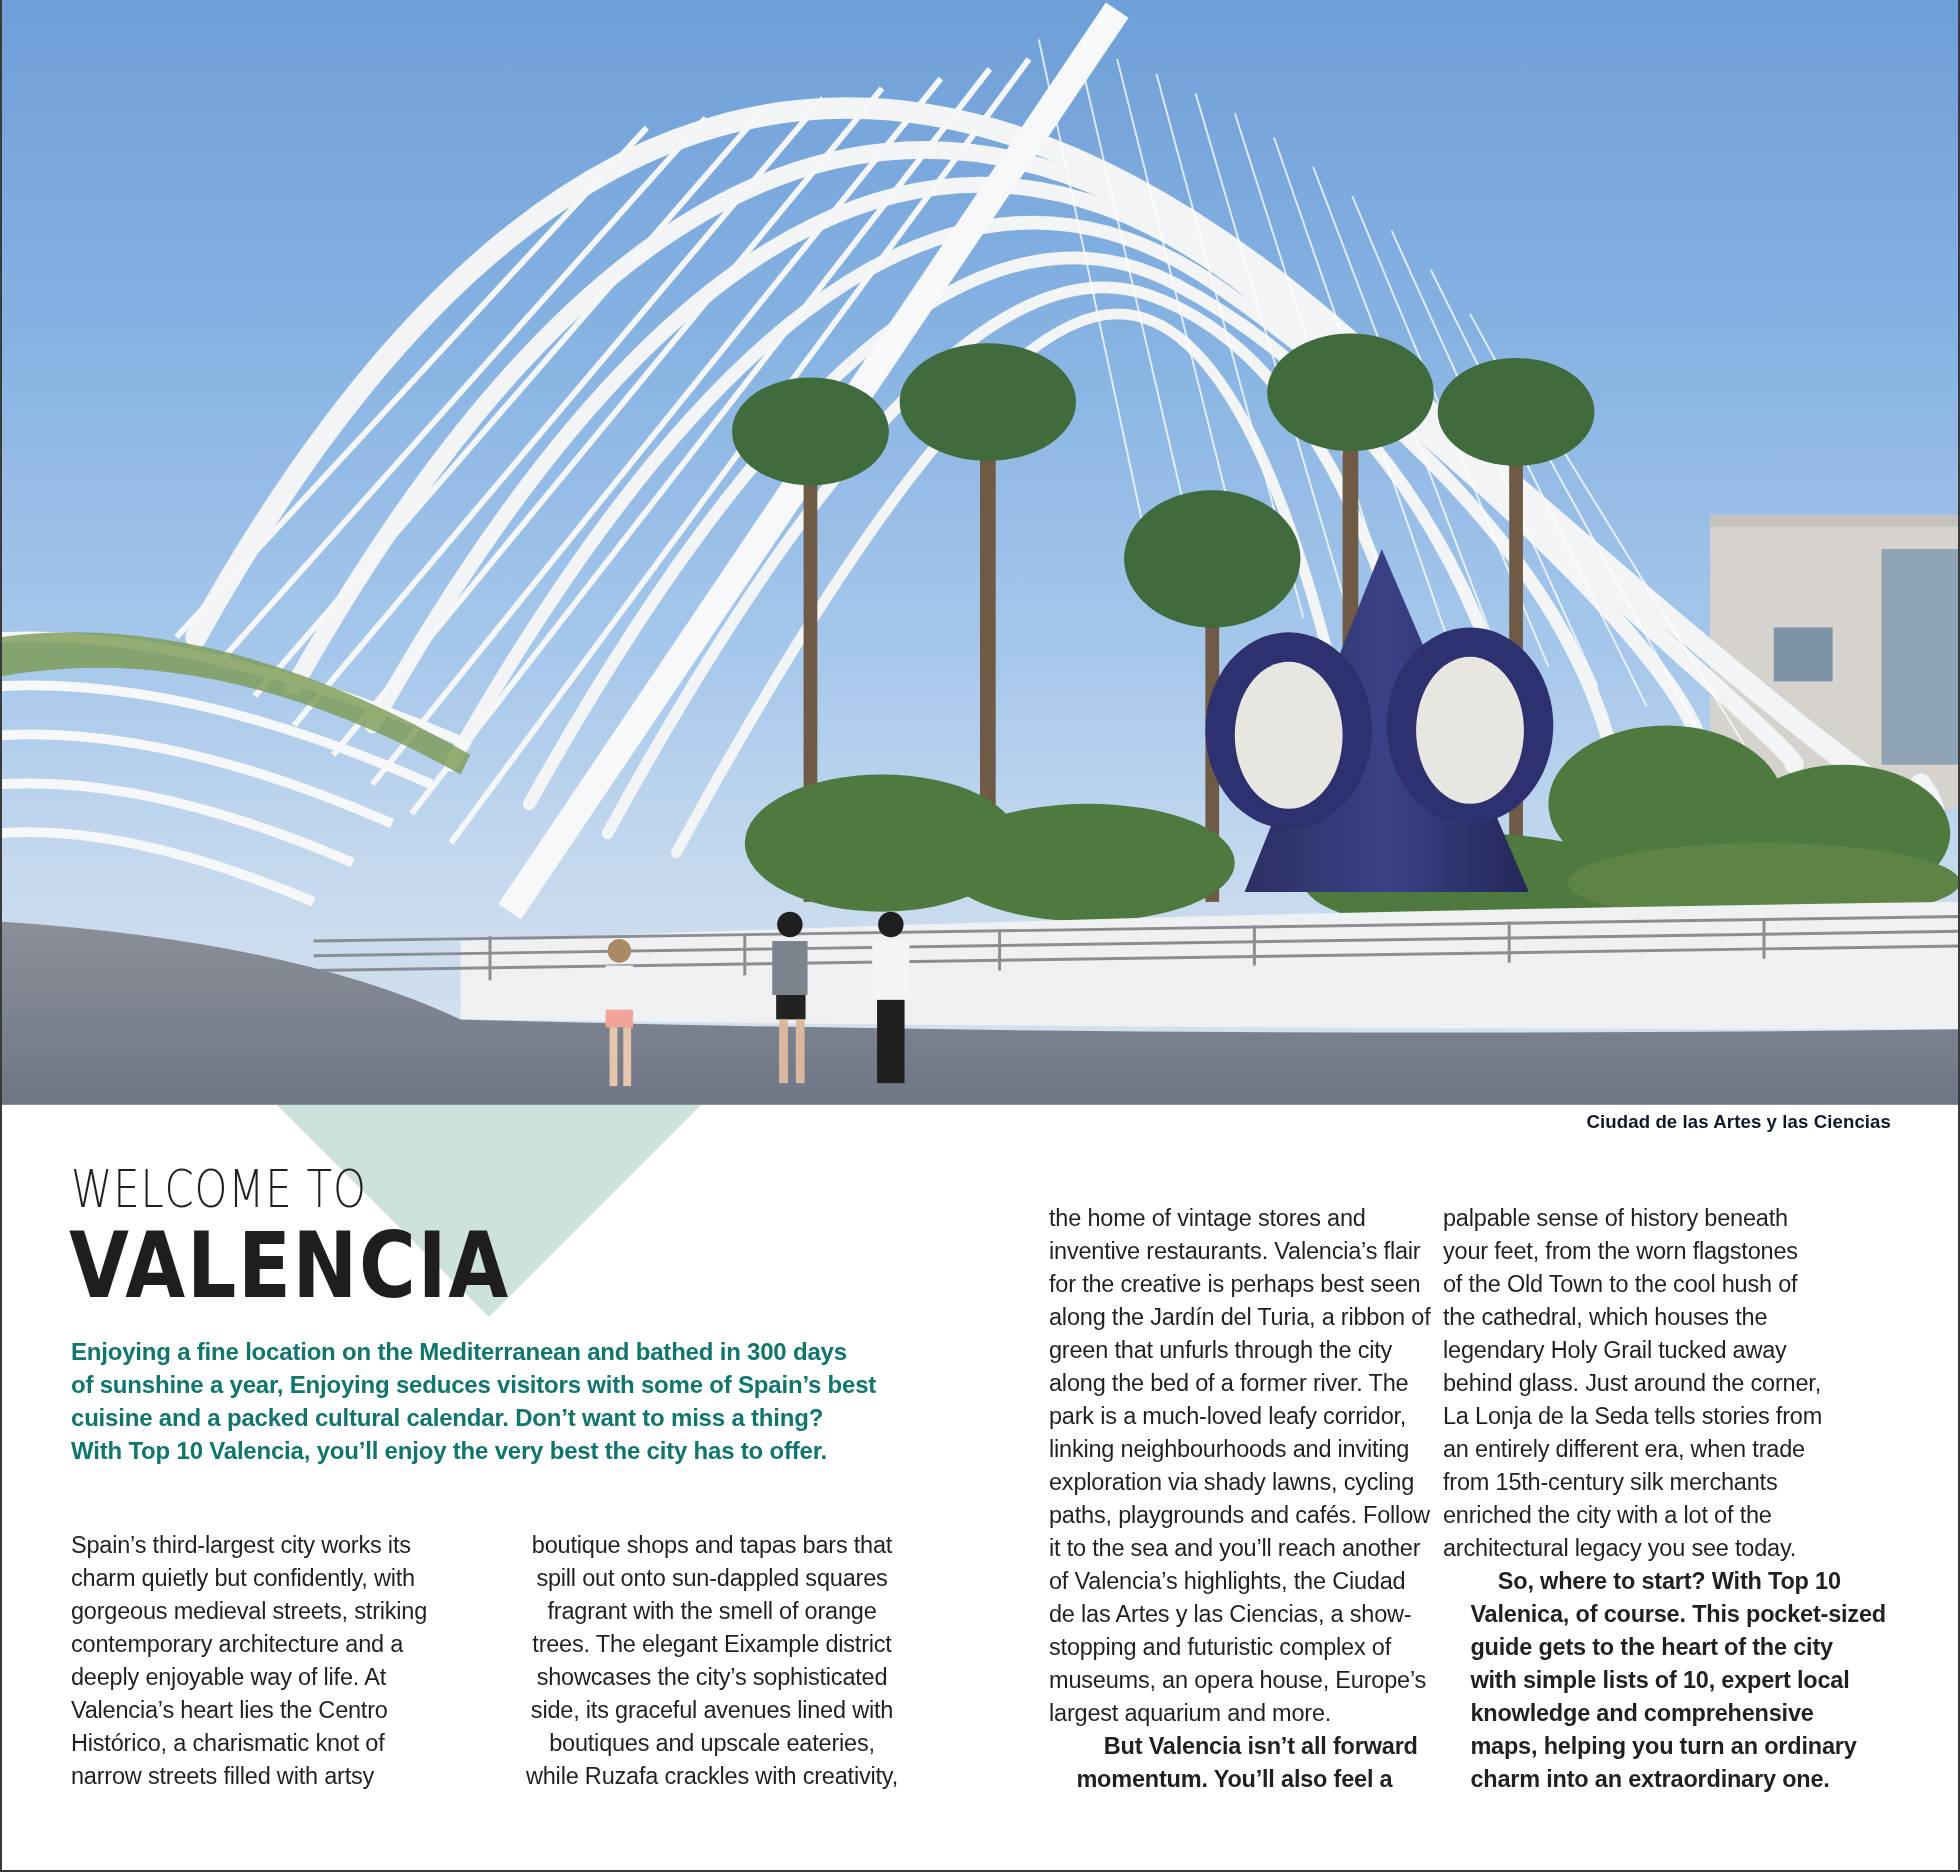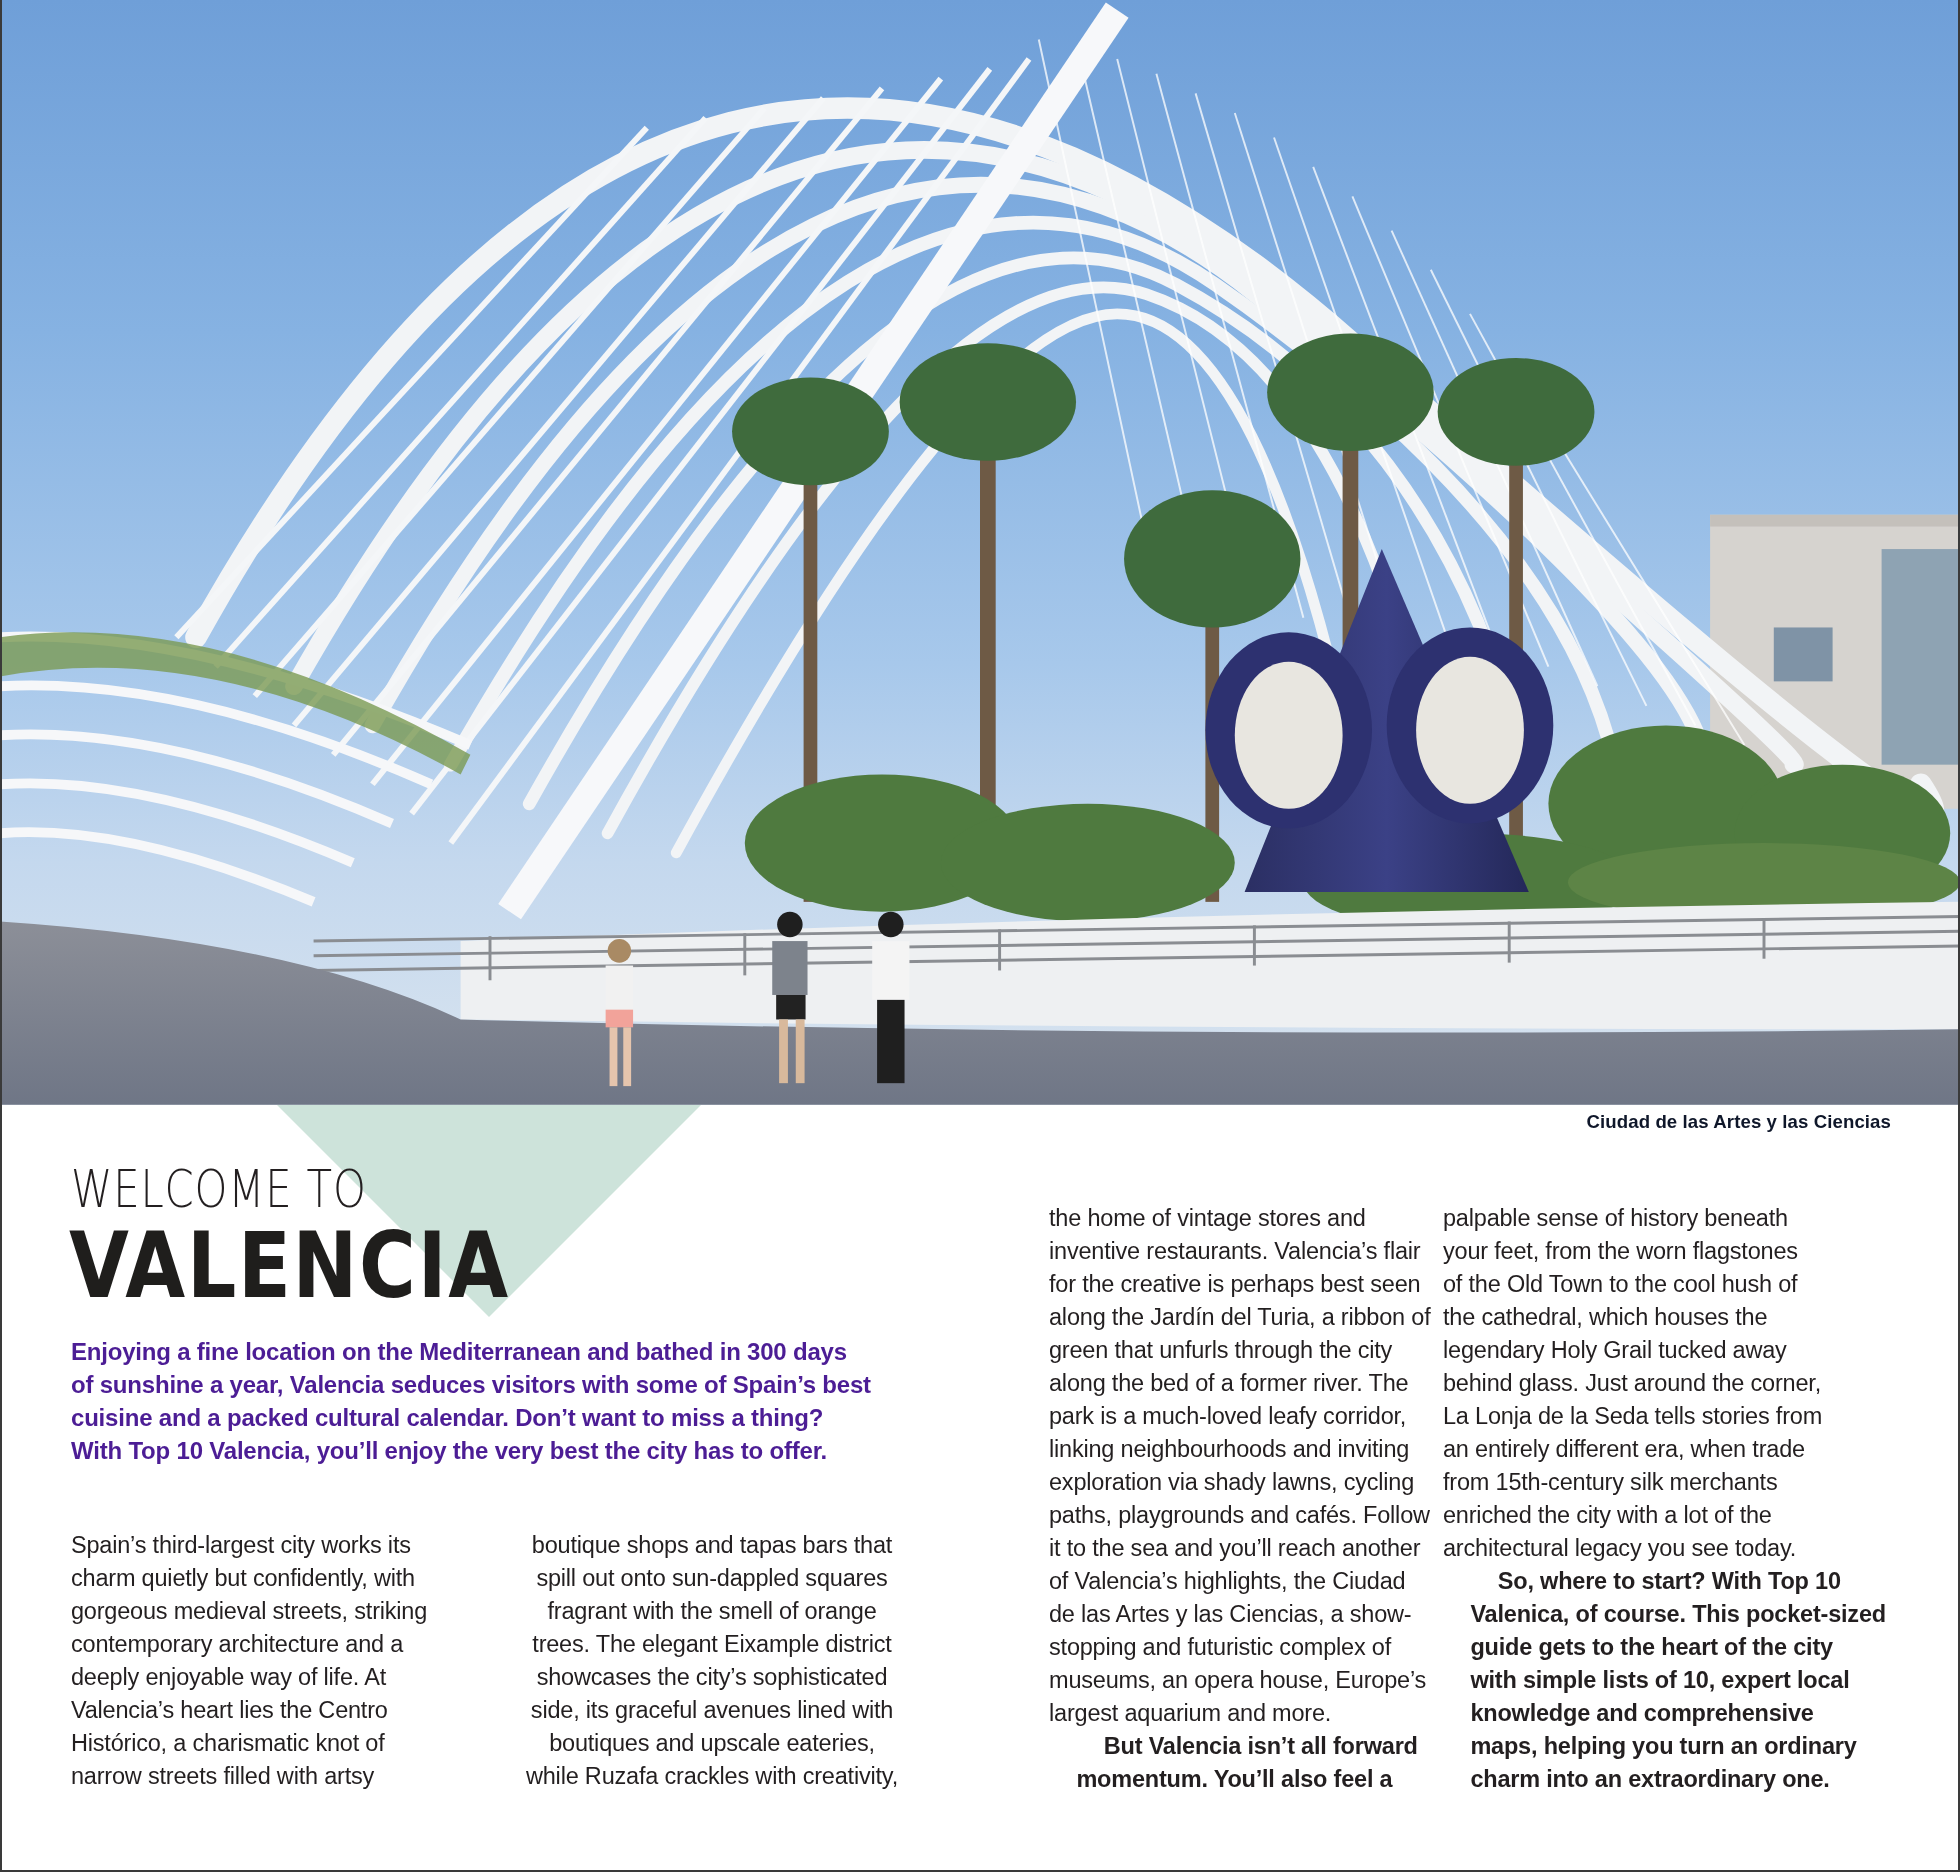--- a/index.html
+++ b/index.html
@@ -25,21 +25,21 @@
   
   .welcome { position: absolute; left: 71px; top: 1160px; font-family: "DejaVu Sans", sans-serif;
              font-weight: 200; font-size: 51px; letter-spacing: 1px; color: #231f20; z-index: 3;
              transform: scaleX(0.82); transform-origin: left; -webkit-text-stroke: 0; font-stretch: condensed; }
   .city { position: absolute; left: 69px; top: 1213px; font-family: "DejaVu Sans", sans-serif;
           font-weight: bold; font-size: 90px; letter-spacing: 2px; color: #1f1e1c; z-index: 3;
           transform: scaleX(0.86); transform-origin: left; }
 
   
   .intro { position: absolute; left: 71px; top: 1335px; width: 882px; font-size: 24px; line-height: 33px;
-           font-weight: bold; color: #4c1d95; z-index: 3; letter-spacing: -0.2px; }
+           font-weight: bold; color: #0f766e; z-index: 3; letter-spacing: -0.2px; }
 
   
   .col { position: absolute; font-size: 23.5px; line-height: 33px; color: #231f20; z-index: 3; letter-spacing: -0.2px; }
   .col p { margin: 0; }
   .col p.indent { text-indent: 27.4px; font-weight: bold; }
   .col1 { left: 71px;   top: 1529px; width: 412px; }
   .col2 { left: 506px;  top: 1529px; width: 412px; text-align: center; }
   .col3 { left: 1049px; top: 1202px; width: 412px; }
   .col4 { left: 1443px; top: 1202px; width: 412px; }
   .line { display: block; white-space: nowrap; }
@@ -179,21 +179,21 @@
 
 <div class="triangle"></div>
 
 <div class="caption">Ciudad de las Artes y las Ciencias</div>
 
 <div class="welcome">WELCOME TO</div>
 <div class="city">VALENCIA</div>
 
 <div class="intro">
   <span class="line">Enjoying a fine location on the Mediterranean and bathed in 300 days</span>
-  <span class="line">of sunshine a year, Valencia seduces visitors with some of Spain’s best</span>
+  <span class="line">of sunshine a year, Enjoying seduces visitors with some of Spain’s best</span>
   <span class="line">cuisine and a packed cultural calendar. Don’t want to miss a thing?</span>
   <span class="line">With Top 10 Valencia, you’ll enjoy the very best the city has to offer.</span>
 </div>
 
 <div class="col col1">
   <p>
     <span class="line">Spain’s third-largest city works its</span>
     <span class="line">charm quietly but confidently, with</span>
     <span class="line">gorgeous medieval streets, striking</span>
     <span class="line">contemporary architecture and a</span>

